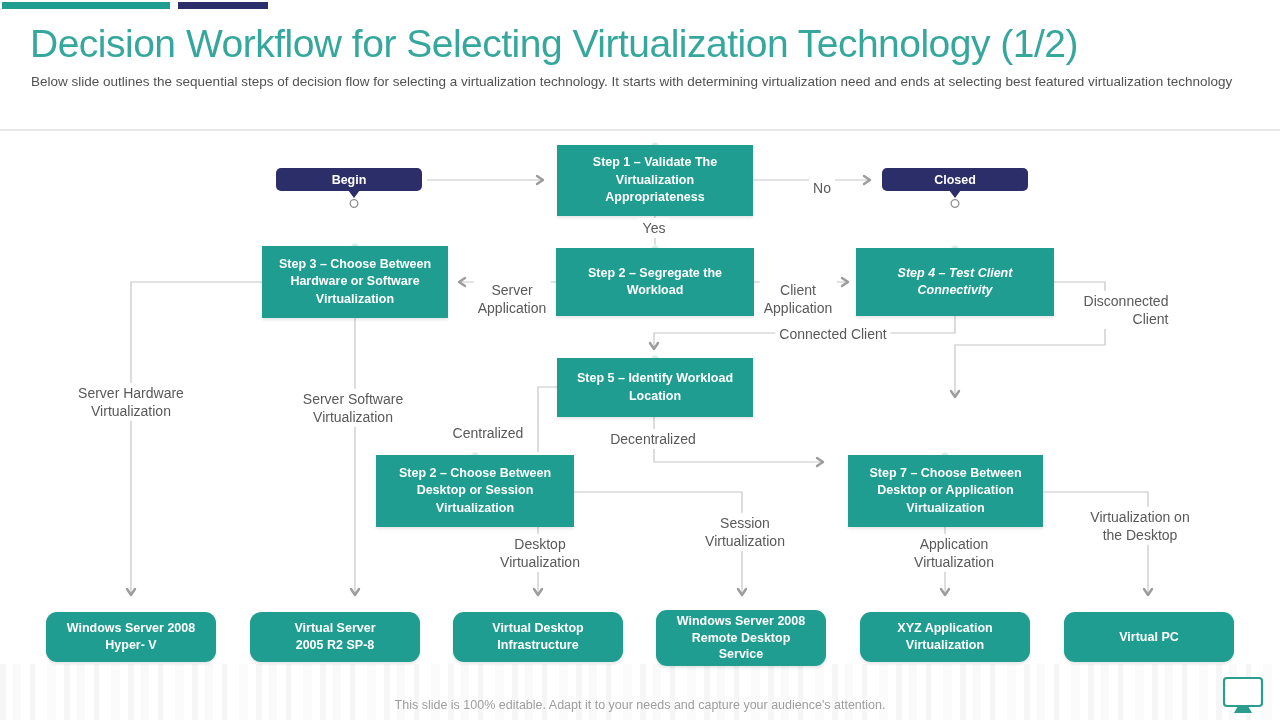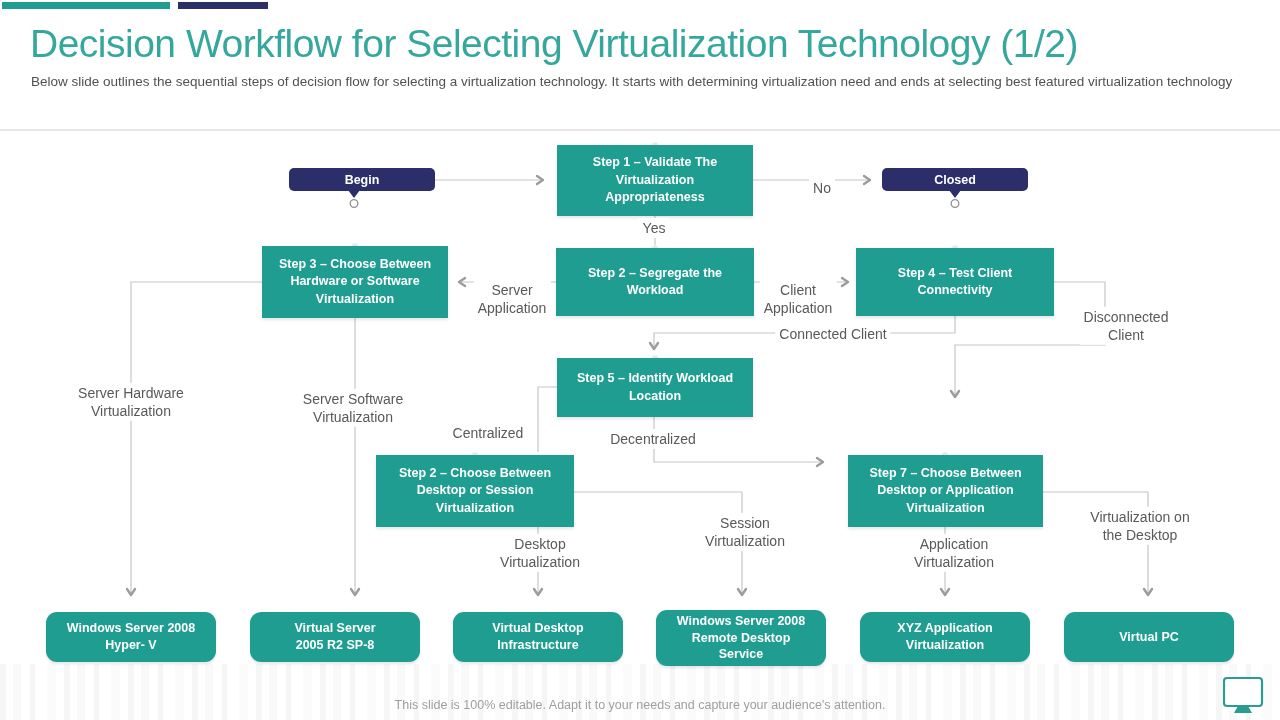--- a/index.html
+++ b/index.html
@@ -99,32 +99,32 @@
       <circle cx="655" cy="145.5" r="3.5"></circle>
       <circle cx="655" cy="248.5" r="3.5"></circle>
       <circle cx="355" cy="246.5" r="3.5"></circle>
       <circle cx="955" cy="248.5" r="3.5"></circle>
       <circle cx="655" cy="358.5" r="3.5"></circle>
       <circle cx="475" cy="455.5" r="3.5"></circle>
       <circle cx="945" cy="455.5" r="3.5"></circle>
     </g>
   </svg>
 
-  <div class="node terminal" style="left:289px;top:168px;width:146px;height:23px;">Begin</div>
+  <div class="node terminal" style="left:276px;top:168px;width:146px;height:23px;">Begin</div>
   <div class="node terminal" style="left:882px;top:168px;width:146px;height:23px;">Closed</div>
 
   <div class="node step" style="left:557px;top:145px;width:196px;height:71px;">Step 1 – Validate The
 Virtualization
 Appropriateness</div>
   <div class="node step" style="left:556px;top:248px;width:198px;height:68px;">Step 2 – Segregate the
 Workload</div>
   <div class="node step" style="left:262px;top:246px;width:186px;height:72px;">Step 3 – Choose Between
 Hardware or Software
 Virtualization</div>
-  <div class="node step" style="left:856px;top:248px;width:198px;height:68px;">Step 4 – Test Client
+  <div class="node step" style="left:856px;top:248px;width:198px;height:68px;font-style:italic;">Step 4 – Test Client
 Connectivity</div>
   <div class="node step" style="left:557px;top:358px;width:196px;height:59px;">Step 5 – Identify Workload
 Location</div>
   <div class="node step" style="left:376px;top:455px;width:198px;height:72px;">Step 2 – Choose Between
 Desktop or Session
 Virtualization</div>
   <div class="node step" style="left:848px;top:455px;width:195px;height:72px;">Step 7 – Choose Between
 Desktop or Application
 Virtualization</div>
 
@@ -141,21 +141,21 @@
 Virtualization</div>
   <div class="node outcome" style="left:1064px;top:612px;width:170px;height:50px;">Virtual PC</div>
 
   <div class="edge-label" style="left:654px;top:228px;">Yes</div>
   <div class="edge-label" style="left:822px;top:188px;">No</div>
   <div class="edge-label" style="left:512px;top:299px;">Server
 Application</div>
   <div class="edge-label" style="left:798px;top:299px;">Client
 Application</div>
   <div class="edge-label" style="left:833px;top:334px;">Connected Client</div>
-  <div class="edge-label" style="left:1126px;top:326px;">Disconnected
+  <div class="edge-label" style="left:1126px;top:310px;text-align:right;">Disconnected
 Client</div>
   <div class="edge-label" style="left:488px;top:433px;">Centralized</div>
   <div class="edge-label" style="left:653px;top:439px;">Decentralized</div>
   <div class="edge-label" style="left:540px;top:553px;">Desktop
 Virtualization</div>
   <div class="edge-label" style="left:745px;top:532px;">Session
 Virtualization</div>
   <div class="edge-label" style="left:954px;top:553px;">Application
 Virtualization</div>
   <div class="edge-label" style="left:1140px;top:526px;">Virtualization on

